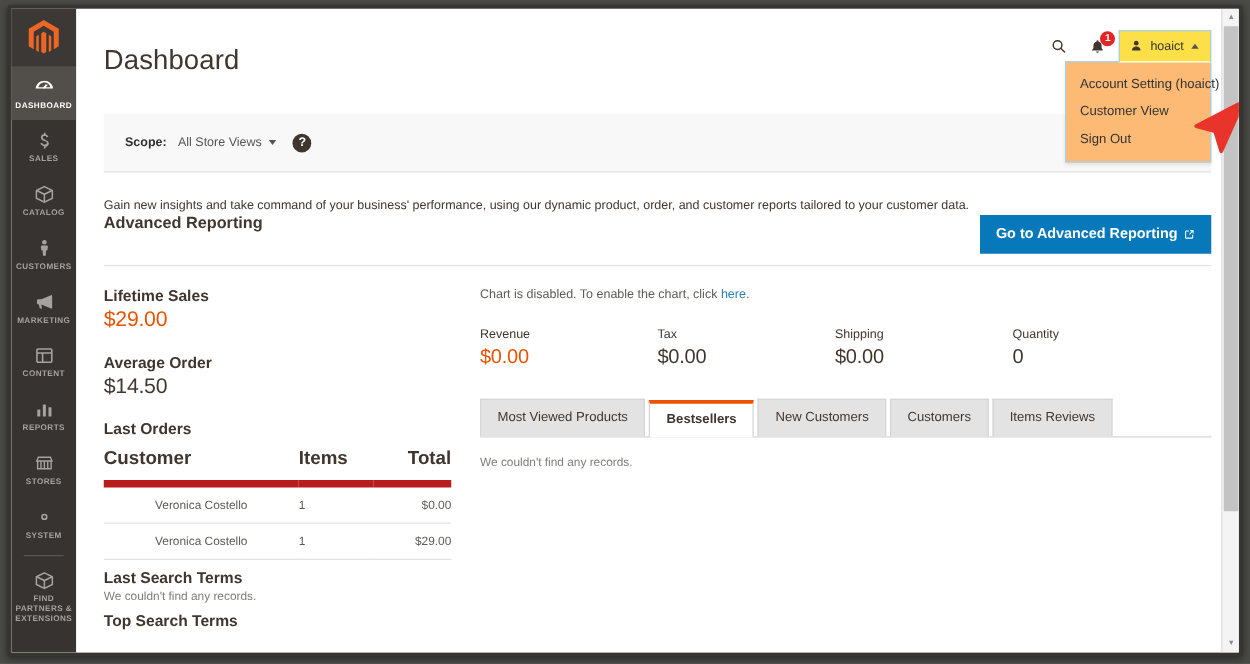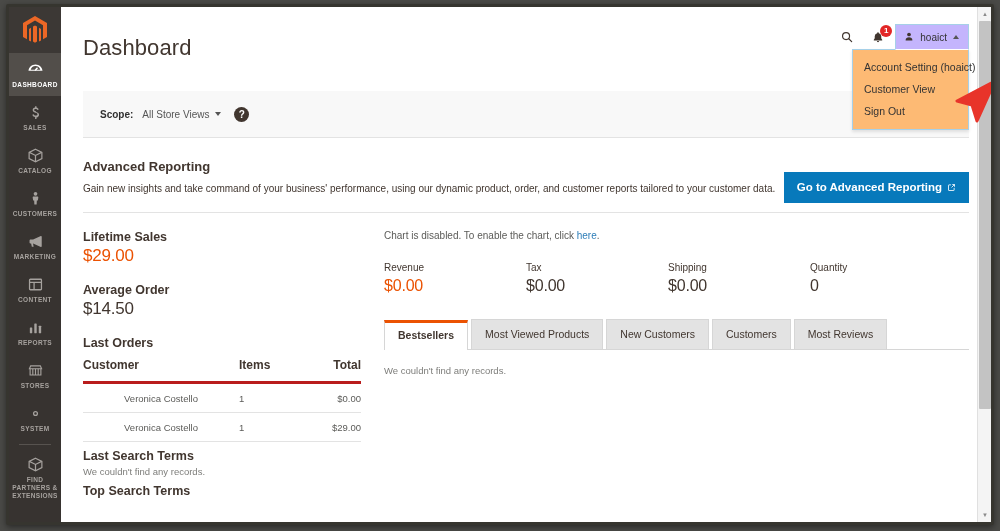--- a/index.html
+++ b/index.html
@@ -101,21 +101,21 @@
     border-radius: 7px;
     font-size: 8px; font-weight: 700;
     line-height: 12px; text-align: center;
   }
   #user-btn {
     display: flex; align-items: center; gap: 5px;
     height: 26px;
     padding: 0 9px 0 7px;
     border: 1px solid #a6d0e8;
     border-bottom-color: #fff;
-    background: #c4b5fd;
+    background: #fde047;
     cursor: pointer;
     position: relative; z-index: 3;
   }
   #user-name { font-size: 10px; color: #333; }
   #user-caret {
     width: 0; height: 0;
     border-left: 3.5px solid transparent;
     border-right: 3.5px solid transparent;
     border-bottom: 4px solid #555;
     margin-left: 1px;
@@ -205,23 +205,23 @@
     font-size: 17px; font-weight: 400; color: #41362f;
     margin-bottom: 17px;
     letter-spacing: -.2px;
   }
   .stat-value.accent { color: #eb5202; }
 
   
   #orders-title { font-size: 12.5px; font-weight: 700; color: #41362f; margin-bottom: 8px; }
   table.dash-table { width: 100%; border-collapse: collapse; }
   table.dash-table th {
-    font-size: 12px; font-weight: 700; color: #41362f;
+    font-size: 15px; font-weight: 700; color: #41362f;
     text-align: left; padding: 0 0 9px;
-    border-bottom: 3px solid #b91c1c;
+    border-bottom: 6px solid #b91c1c;
     margin-top: 36px;
   }
   table.dash-table th.num, table.dash-table td.num { text-align: left; width: 60px; }
   table.dash-table th.tot, table.dash-table td.tot { text-align: right; width: 62px; }
   table.dash-table td {
     font-size: 9.5px; color: #5b5b58;
     padding: 9px 0 8px;
     border-bottom: 1px solid #e3e3e3;
     text-align: center;
   }
@@ -461,22 +461,22 @@
     <div id="scope-bar">
       <span id="scope-label">Scope:</span>
       <span id="scope-select">
         <span>All Store Views</span>
         <span id="scope-caret"></span>
       </span>
       <span id="scope-help">?</span>
     </div>
 
     <div id="adv-reporting">
+      <div id="adv-desc">Gain new insights and take command of your business' performance, using our dynamic product, order, and customer reports tailored to your customer data.</div>
       <div id="adv-title">Advanced Reporting</div>
-      <div id="adv-desc">Gain new insights and take command of your business' performance, using our dynamic product, order, and customer reports tailored to your customer data.</div>
       <div id="adv-button">
         <span>Go to Advanced Reporting</span>
         <svg width="9" height="9" viewBox="0 0 24 24" fill="none" stroke="#ffffff" stroke-width="2.2">
           <path d="M19 13v6a1 1 0 01-1 1H5a1 1 0 01-1-1V6a1 1 0 011-1h6"></path>
           <path d="M14 4h6v6M20 4l-8 8"></path>
         </svg>
       </div>
     </div>
 
     <div id="dash-body">
@@ -540,25 +540,25 @@
             <div class="metric-label">Shipping</div>
             <div class="metric-value">$0.00</div>
           </div>
           <div class="metric">
             <div class="metric-label">Quantity</div>
             <div class="metric-value">0</div>
           </div>
         </div>
 
         <div id="tabs">
+          <div class="tab">Most Viewed Products</div>
           <div class="tab active">Bestsellers</div>
-          <div class="tab">Most Viewed Products</div>
           <div class="tab">New Customers</div>
           <div class="tab">Customers</div>
-          <div class="tab">Most Reviews</div>
+          <div class="tab">Items Reviews</div>
         </div>
         <div id="tab-panel">We couldn't find any records.</div>
       </div>
     </div>
 
     <div id="scrollbar">
       <div class="sb-arrow">▲</div>
       <div id="sb-thumb"></div>
       <div class="sb-arrow" id="sb-down">▼</div>
     </div>

